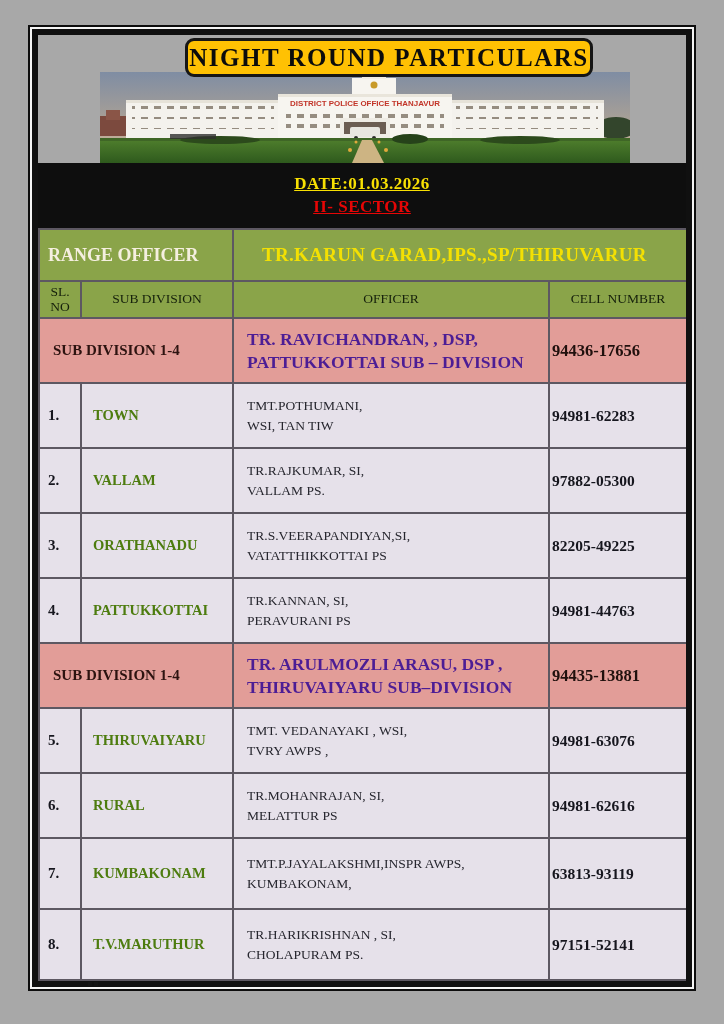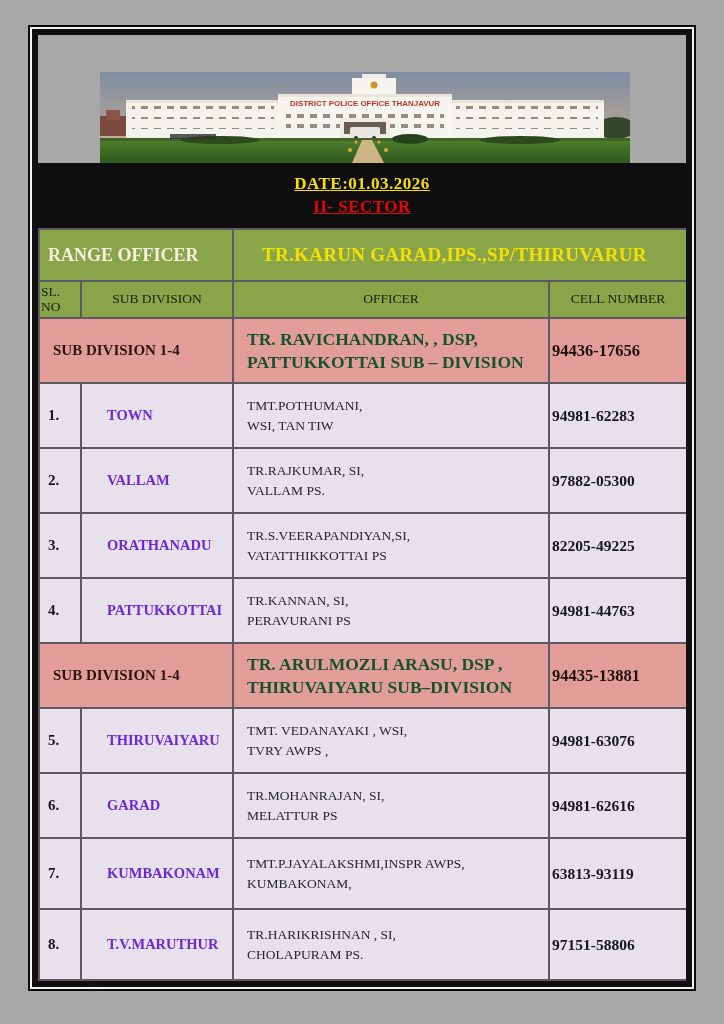--- a/index.html
+++ b/index.html
@@ -35,42 +35,43 @@
   .sector-line{color:var(--sector-red,#e60606);font-weight:bold;font-size:17px;text-decoration:underline;letter-spacing:.5px;}
   
   table{width:648px;border-collapse:collapse;table-layout:fixed;}
   col.w-sl{width:42px;} col.w-name{width:152px;} col.w-off{width:316px;} col.w-phone{width:138px;}
   td,th{border:2px solid var(--border-dark,#5d5862);box-sizing:border-box;overflow:hidden;}
   tr.range{height:52px;background:var(--green,#8aa449);}
   td.range-label{color:#f5efe0;font-weight:bold;font-size:18px;padding-left:8px;}
   td.range-value{color:var(--range-value-yellow,#f3e003);font-weight:bold;font-size:19px;padding-left:28px;letter-spacing:.3px;}
   tr.head{height:37px;background:var(--green,#8aa449);}
   tr.head th{font-weight:normal;font-size:13.5px;color:#15200b;white-space:pre-line;line-height:1.1;}
-  tr.head th.c-sl{text-align:left;}
+  tr.head th.c-sl{text-align:center;}
   tbody tr{height:65px;background:var(--row-bg,#e6e1ea);}
   tbody tr:nth-last-child(-n+2){height:71px;}
   tbody tr.section{background:var(--pink,#e29d98);color:#2d1310;}
   td.section-label{font-weight:bold;font-size:15px;padding-left:13px;white-space:pre-line;}
-  tr.section td.c-officer{font-weight:bold;font-size:17.5px;line-height:1.3;color:#14532d;}
+  tr.section td.c-officer{font-weight:bold;font-size:17.5px;line-height:1.3;color:#4c1d95;}
   tr.section td.c-phone{font-weight:bold;font-size:16.5px;color:#20100d;}
   td.c-sl{font-weight:bold;font-size:15px;padding-left:8px;color:#16161e;}
-  td.c-name{font-weight:bold;font-size:14.5px;padding-left:25px;color:#6d28d9;}
+  td.c-name{font-weight:bold;font-size:14.5px;padding-left:11px;color:#4d7c0f;}
   td.c-officer{font-size:13.5px;color:#26262e;white-space:pre-line;line-height:1.45;padding-left:13px;}
   td.c-phone{font-weight:bold;font-size:15.5px;padding-left:2px;color:#16161e;}
   
   .stray-mark{position:absolute;left:88px;top:982px;width:11px;height:4px;}
   .stray-mark::before{content:"";position:absolute;left:0;top:0;width:4px;height:4px;background:#131313;box-shadow:6px 0 0 #131313;}
 </style>
 </head>
 <body>
 
 <div class="frame">
   <div class="frame-inner">
 
     <div class="header-zone">
+      <div class="banner">NIGHT ROUND PARTICULARS</div>
 
       <div class="photo">
         <svg viewBox="0 0 530 91" preserveAspectRatio="none">
           <defs>
             <linearGradient id="sky" x1="0" y1="0" x2="0" y2="1">
               <stop offset="0" stop-color="#7f8da3"></stop>
               <stop offset="0.7" stop-color="#a9a096"></stop>
               <stop offset="1" stop-color="#c3b09a"></stop>
             </linearGradient>
             <linearGradient id="lawn" x1="0" y1="0" x2="0" y2="1">
@@ -202,38 +203,38 @@
           </tr>
           <tr class="data">
             <td class="c-sl">5.</td>
             <td class="c-name">THIRUVAIYARU</td>
             <td class="c-officer">TMT. VEDANAYAKI , WSI,
 TVRY AWPS ,</td>
             <td class="c-phone">94981-63076</td>
           </tr>
           <tr class="data">
             <td class="c-sl">6.</td>
-            <td class="c-name">GARAD</td>
+            <td class="c-name">RURAL</td>
             <td class="c-officer">TR.MOHANRAJAN, SI,
 MELATTUR PS</td>
             <td class="c-phone">94981-62616</td>
           </tr>
           <tr class="data">
             <td class="c-sl">7.</td>
             <td class="c-name">KUMBAKONAM</td>
             <td class="c-officer">TMT.P.JAYALAKSHMI,INSPR AWPS,
 KUMBAKONAM,</td>
             <td class="c-phone">63813-93119</td>
           </tr>
           <tr class="data">
             <td class="c-sl">8.</td>
             <td class="c-name">T.V.MARUTHUR</td>
             <td class="c-officer">TR.HARIKRISHNAN , SI,
 CHOLAPURAM PS.</td>
-            <td class="c-phone">97151-58806</td>
+            <td class="c-phone">97151-52141</td>
           </tr>
         </tbody>
     </table>
 
   </div>
 </div>
 
 <div class="stray-mark"></div>
 
 </body></html>

